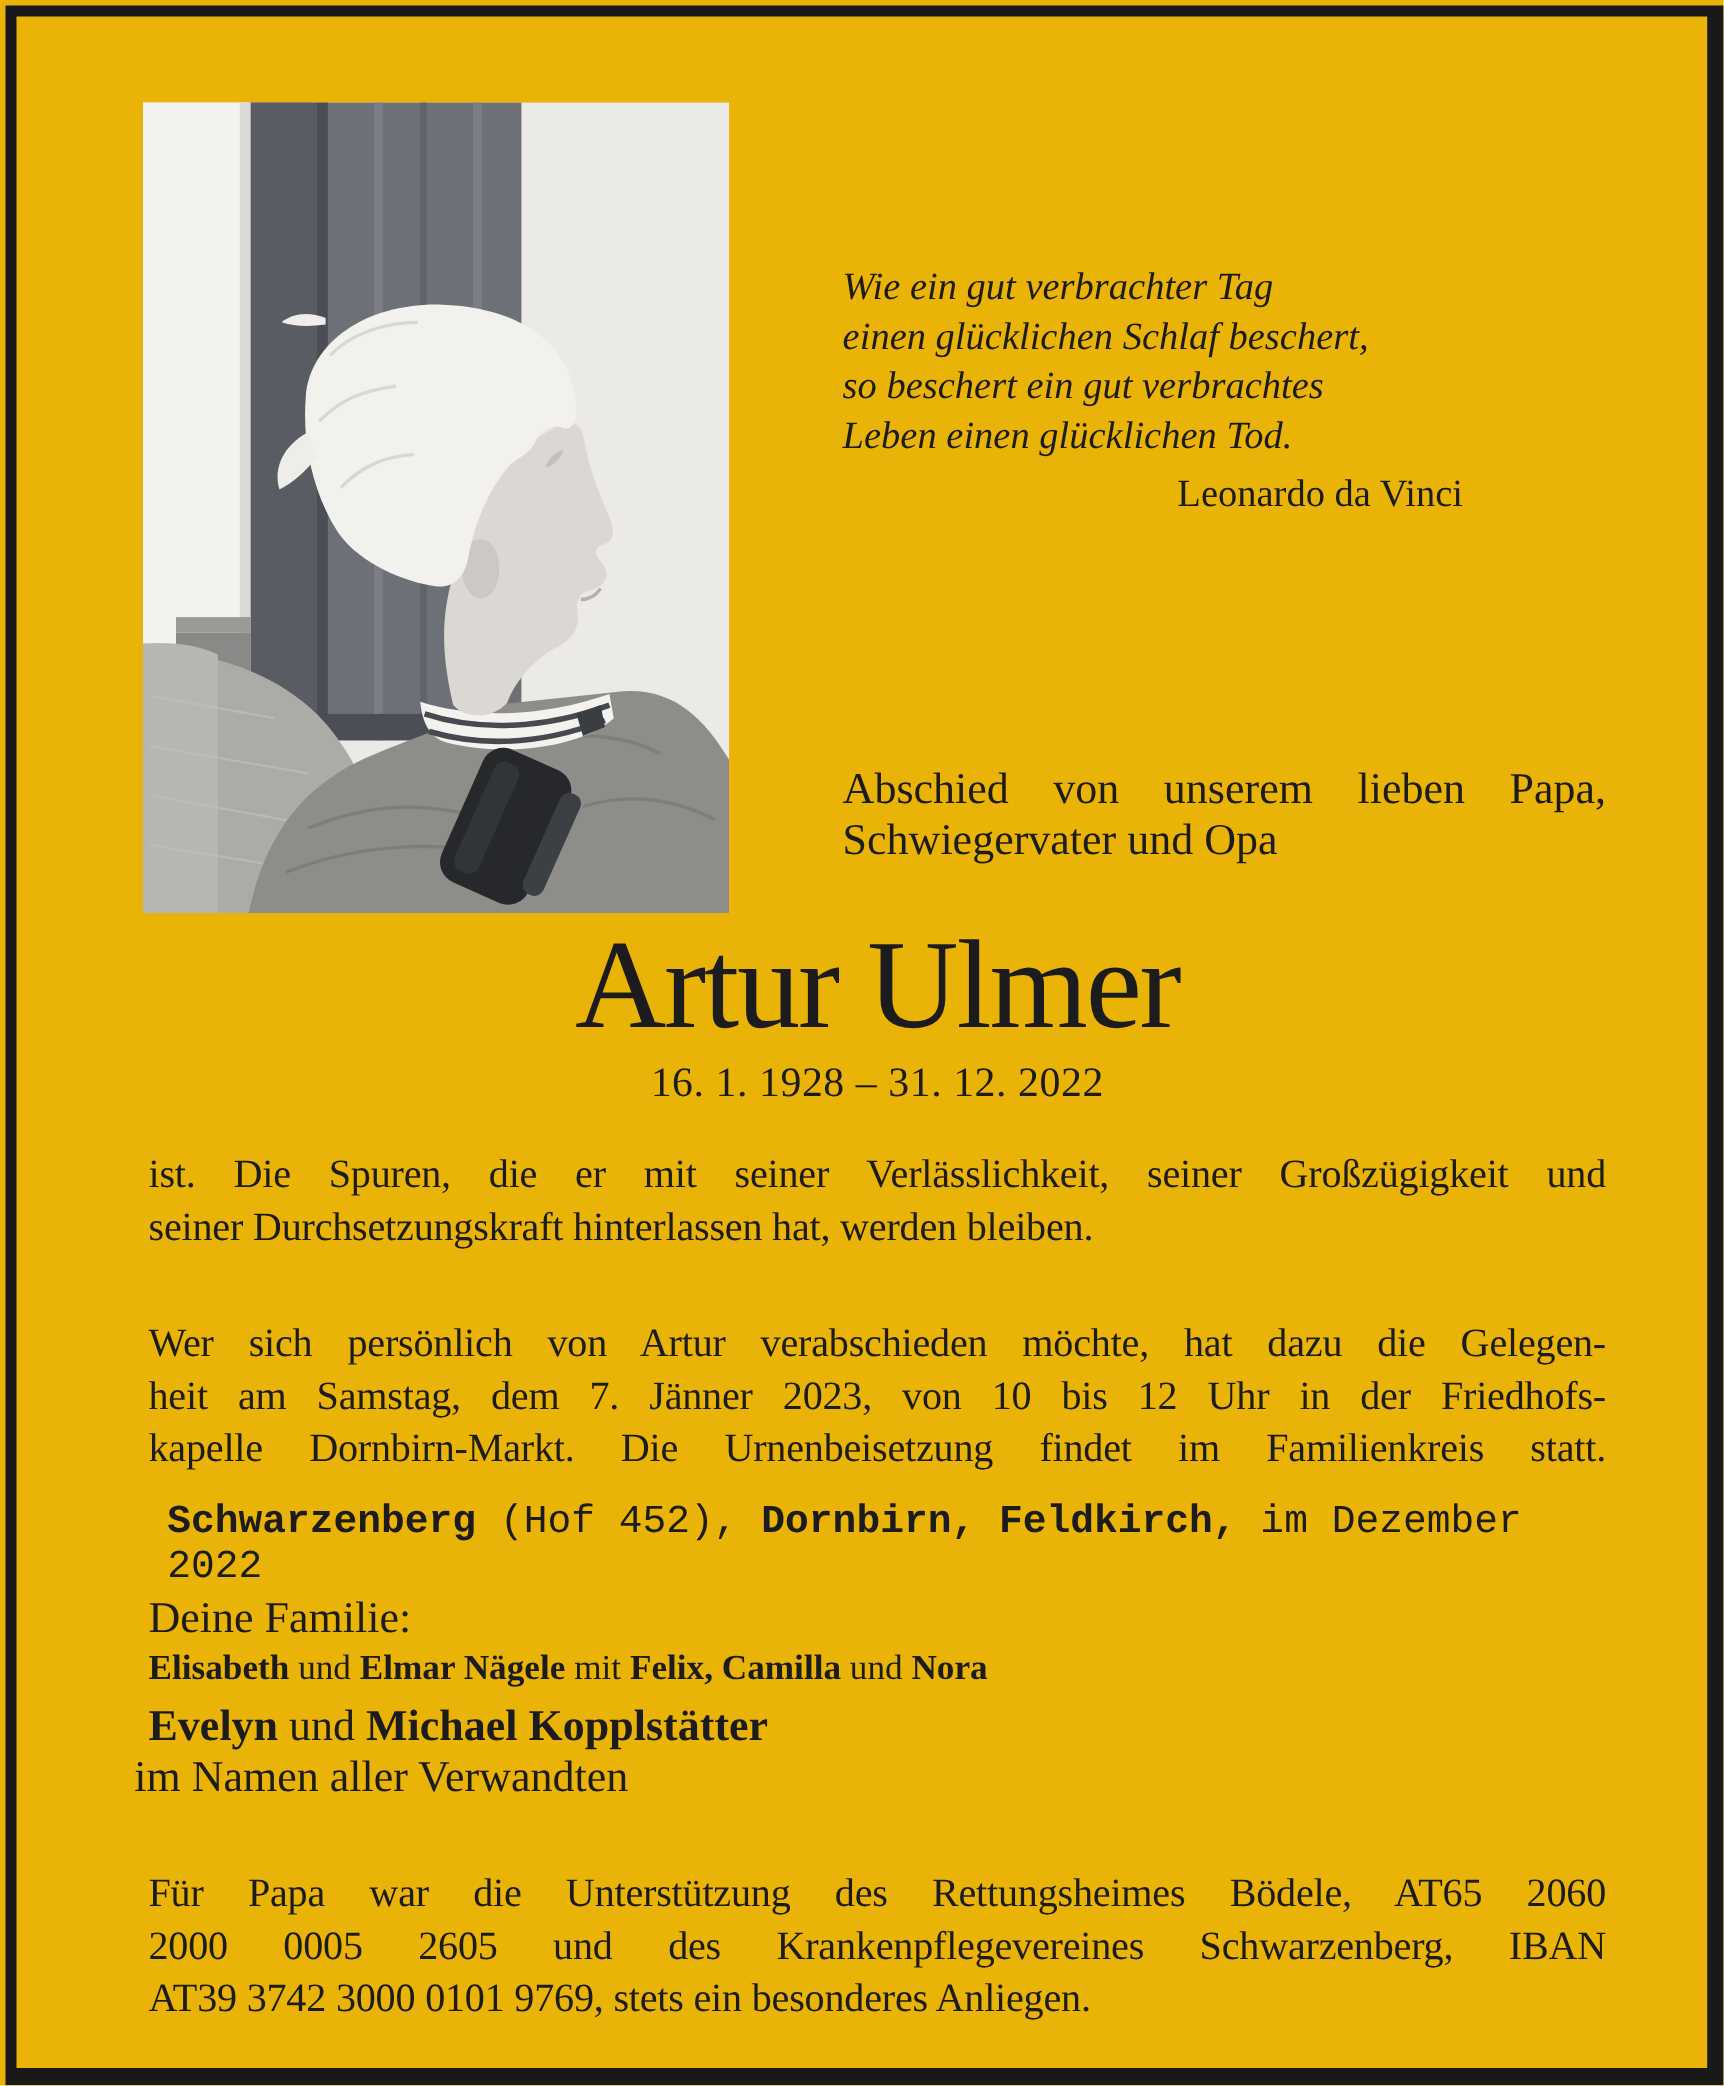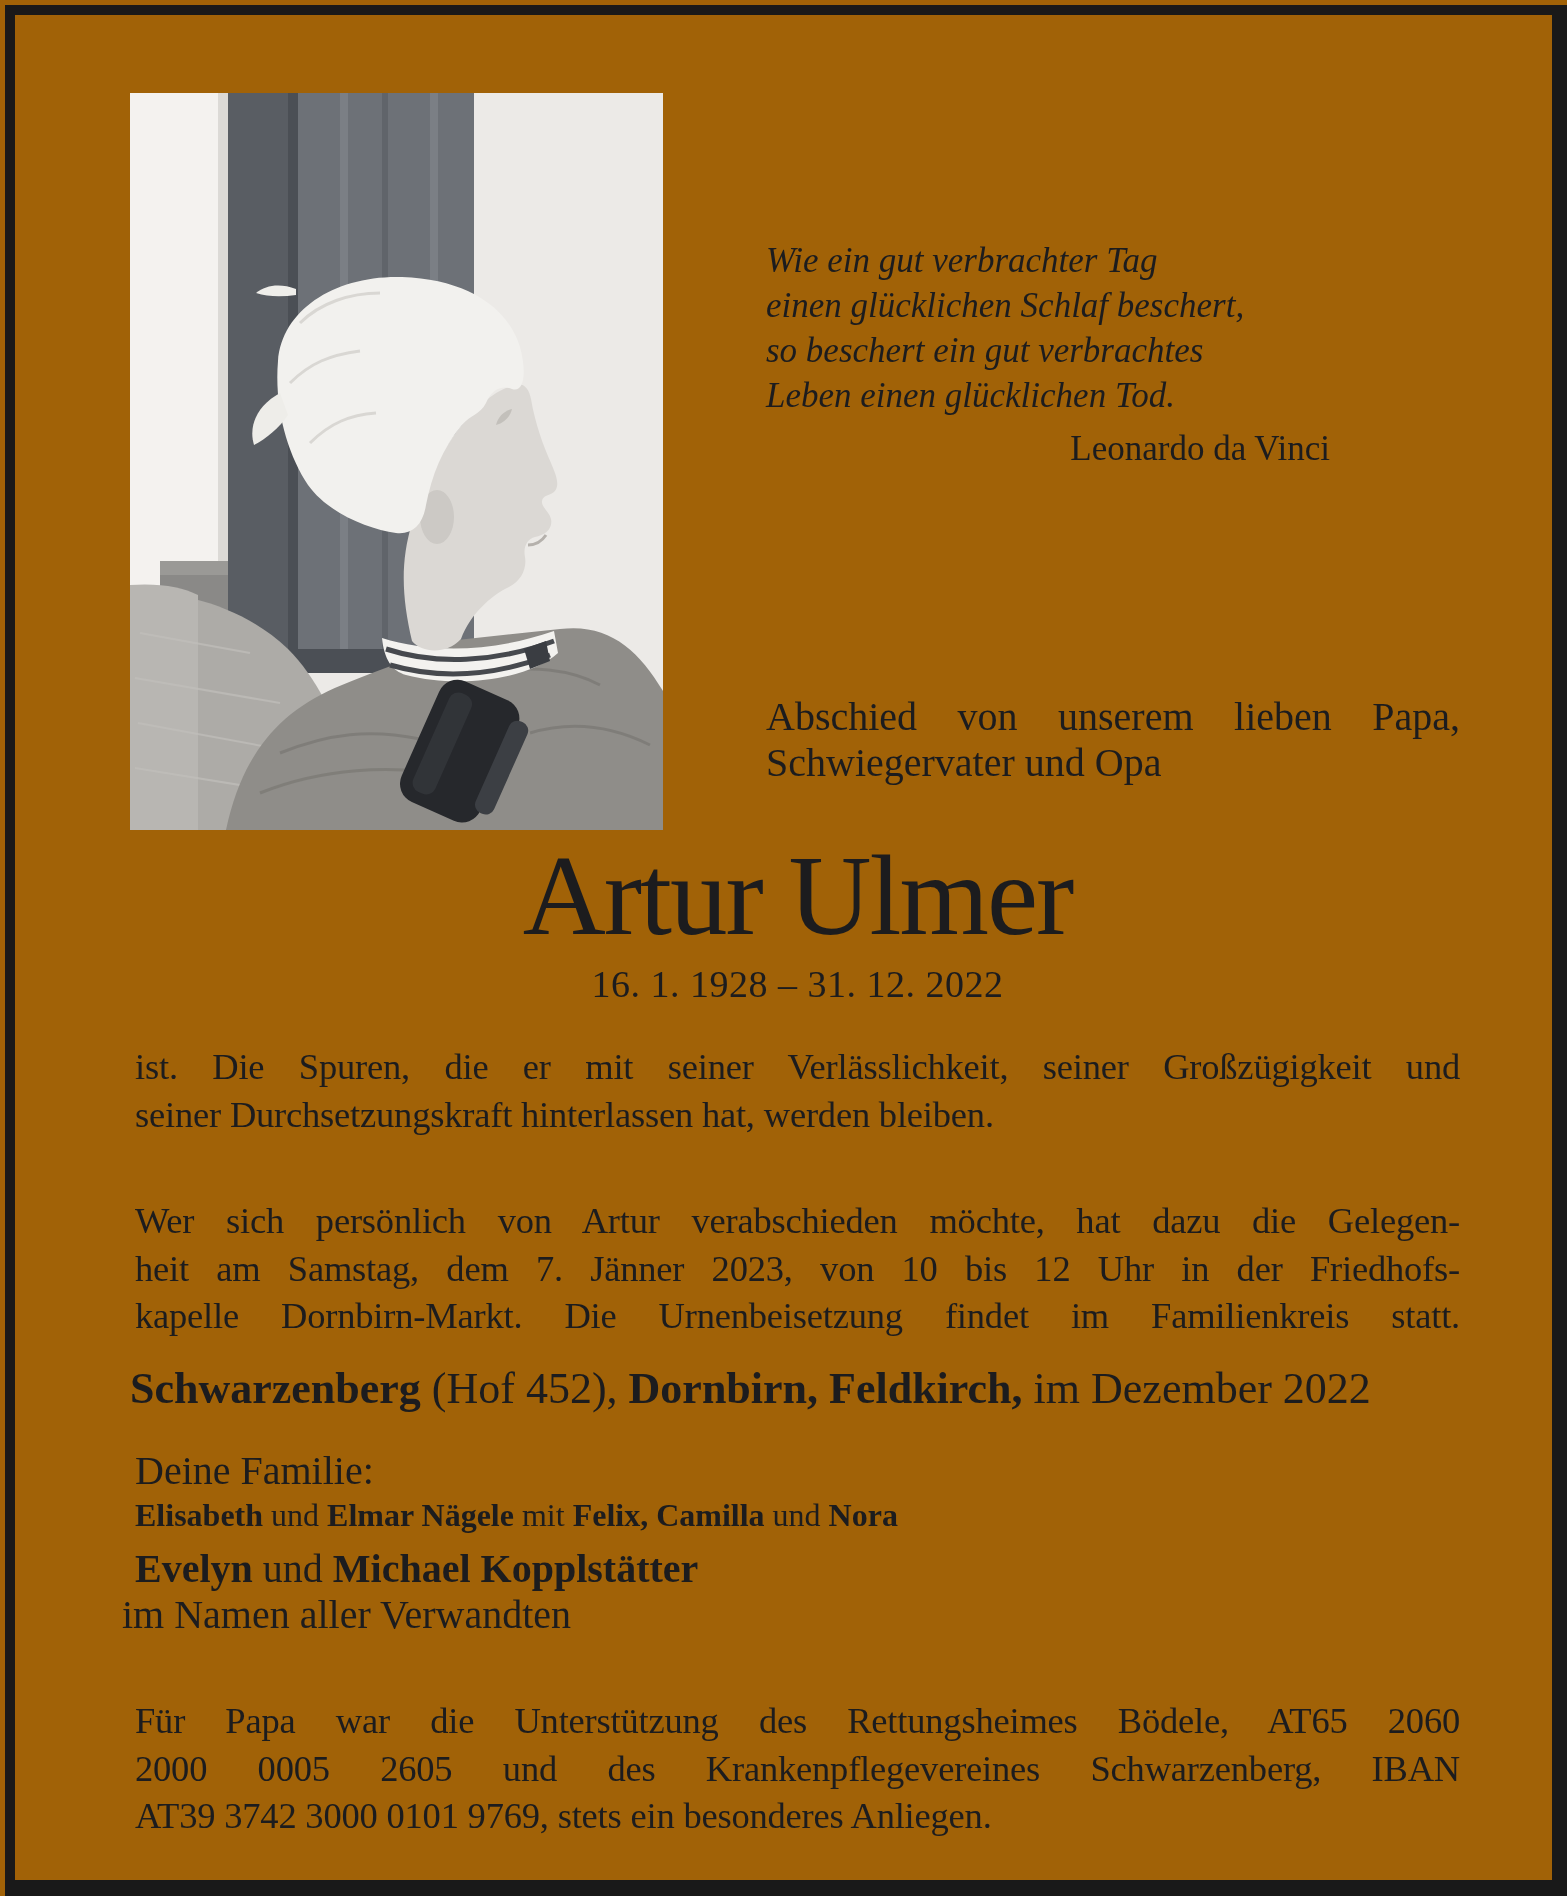--- a/index.html
+++ b/index.html
@@ -1,20 +1,20 @@
 <!DOCTYPE html>
 <html lang="de"><head>
 <meta charset="utf-8">
 <style>
   html, body { margin: 0; padding: 0; background: #ffffff; }
   .page {
     position: relative;
     width: 1567px;
     height: 1896px;
-    background: #a16207;
+    background: #eab308;
     color: #1c1c1e;
     font-family: "Liberation Serif", "DejaVu Serif", serif;
     overflow: hidden;
   }
   .frame {
     position: absolute;
     top: 5px; left: 5px; right: 0; bottom: 0;
     border-style: solid;
     border-color: #191919;
     border-width: 10px 15px 16px 10px;
@@ -77,23 +77,24 @@
     width: 1325px;
     font-size: 36.5px;
     letter-spacing: -0.2px;
     line-height: 47.5px;
   }
   .p1 { top: 1043px; }
   .p2 { top: 1197px; }
   .p3 { top: 1697px; font-family: Liberation Serif, serif; }
   .signoff {
     position: absolute;
-    left: 130px; top: 1363px;
-    width: 1325px;
-    font-size: 44px;
+    left: 152px; top: 1363px;
+    width: 1325px;
+    font-size: 36px;
+    font-family: Liberation Mono, monospace;
   }
   .fam-head  { position: absolute; left: 135px; top: 1447px; width: 1325px; font-size: 40px; }
   .fam-line1 { position: absolute; left: 135px; top: 1497px; width: 1325px; font-size: 32px; }
   .fam-line2 { position: absolute; left: 135px; top: 1545px; width: 1325px; font-size: 40px; }
   .fam-close { position: absolute; left: 122px; top: 1591px; width: 1325px; font-size: 40px; }
   .b { font-weight: bold; }
 </style>
 </head>
 <body>
 

